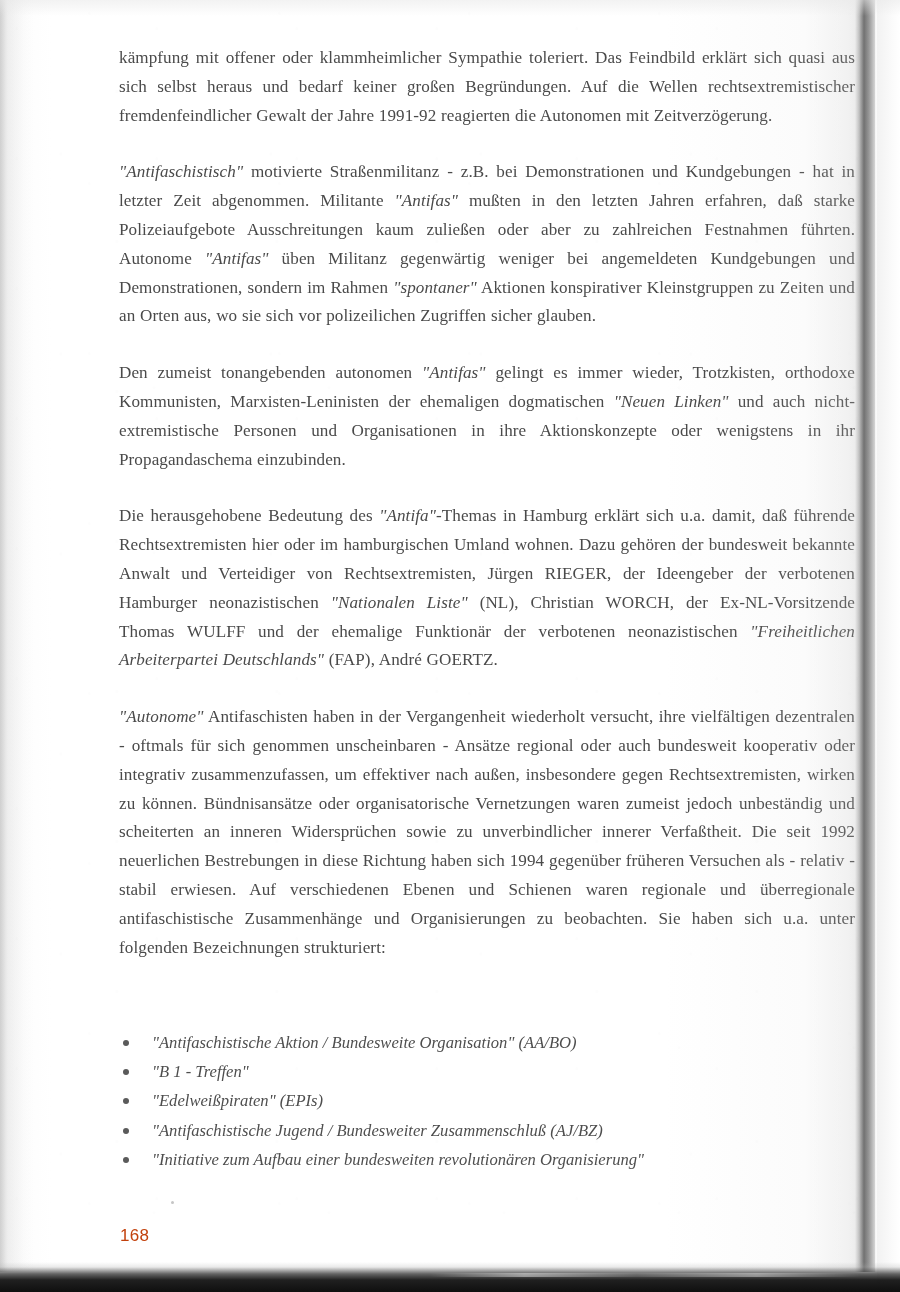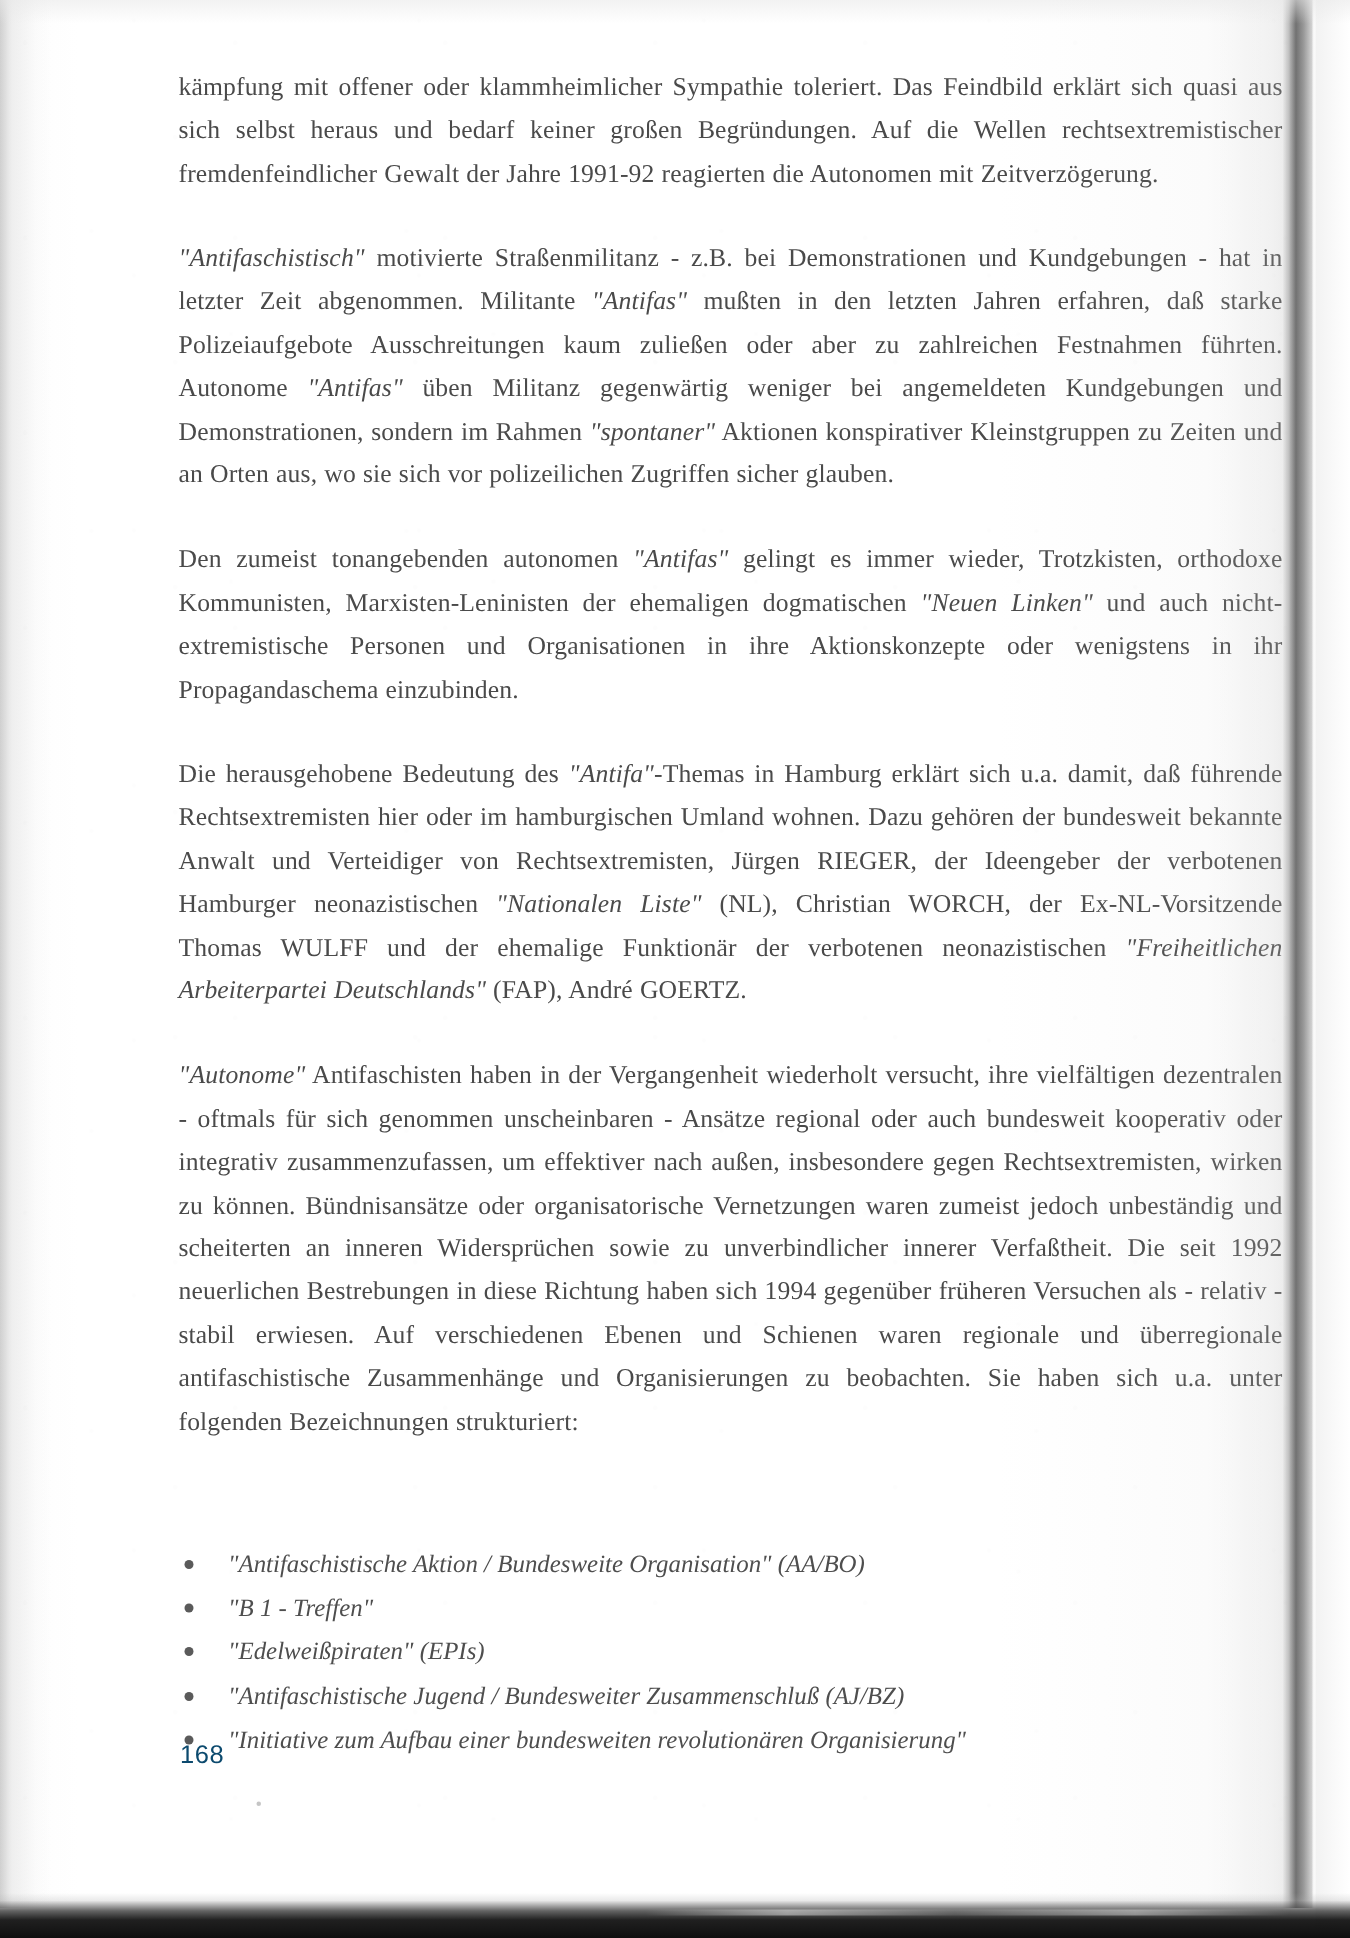--- a/index.html
+++ b/index.html
@@ -203,24 +203,24 @@
     width: 6px;
     height: 6px;
     border-radius: 50%;
     background: #5a5a5a;
   }
 
   
   #folio {
     position: absolute;
     left: 120px;
-    top: 1160px;
+    top: 1226px;
     font-family: "Liberation Sans", sans-serif;
     font-size: 17px;
-    color: #0c4a6e;
+    color: #c2410c;
     letter-spacing: .02em;
   }
   
   #folio-speck {
     position: absolute;
     left: 171px;
     top: 1201px;
     width: 3px;
     height: 3px;
     border-radius: 50%;

